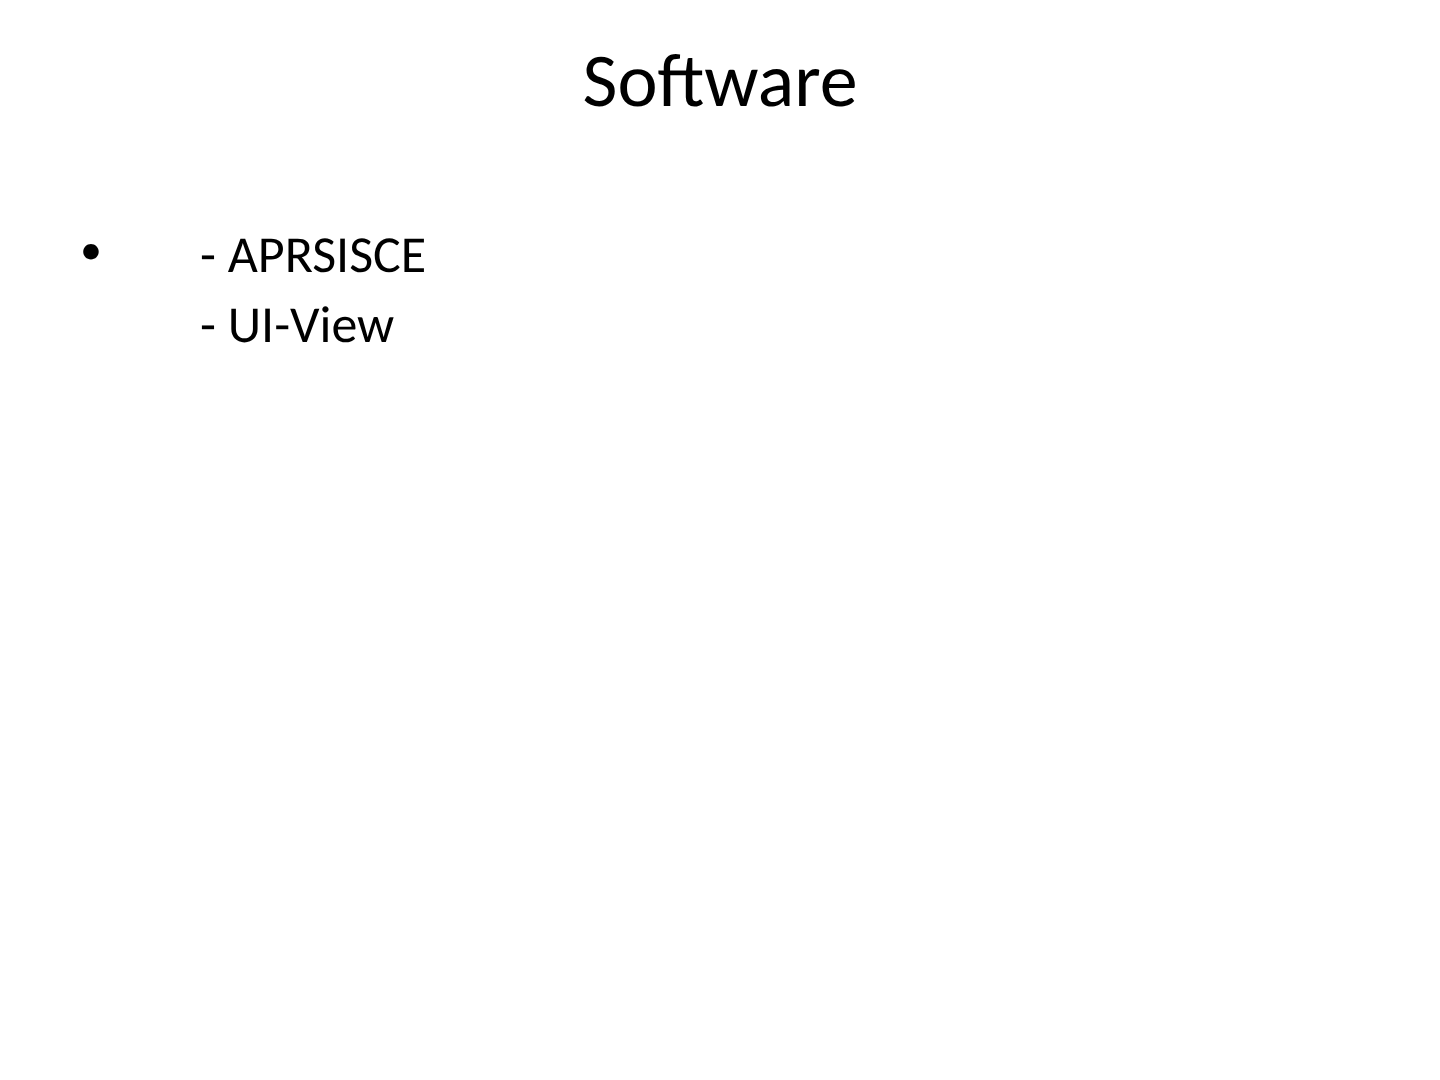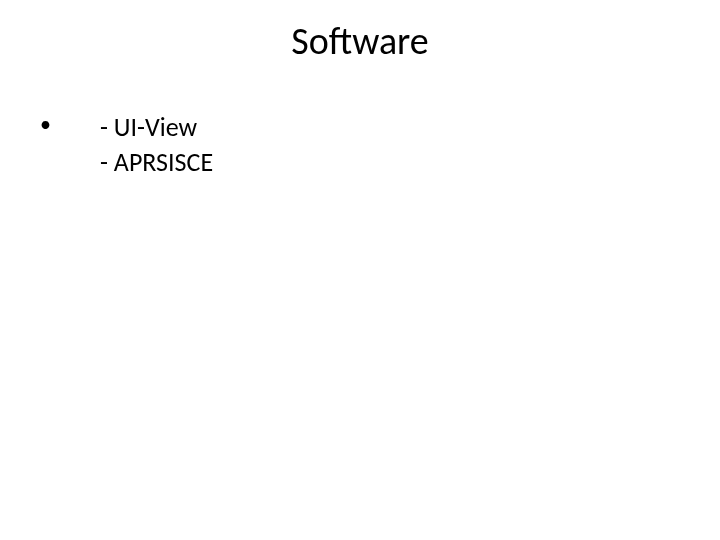--- a/index.html
+++ b/index.html
@@ -48,16 +48,16 @@
       padding-left: 36px;
     }
   </style>
 </head>
 <body>
 
 <h1 class="slide-title">Software</h1>
 
 <ul class="bullet-list">
   <li class="bullet-item">
+    <span class="sub-line">- APRSISCE</span>
     <span class="sub-line">- UI-View</span>
-    <span class="sub-line">- APRSISCE</span>
   </li>
 </ul>
 
 </body></html>

